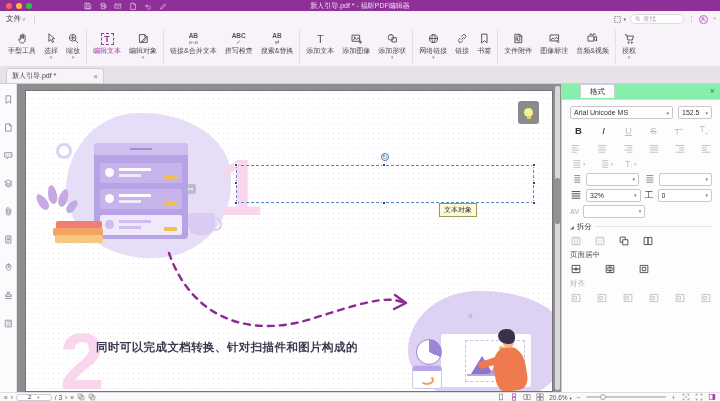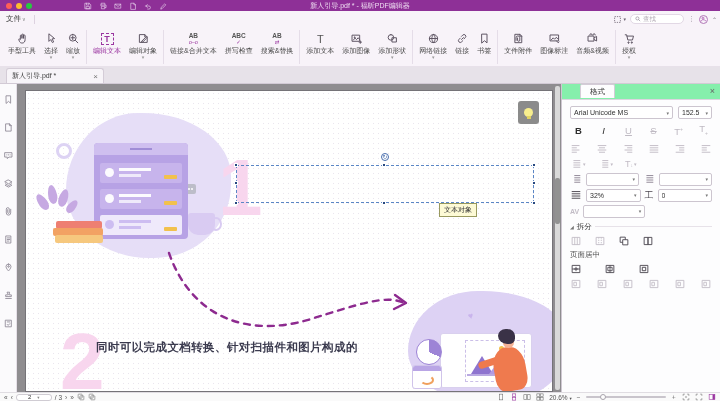--- a/index.html
+++ b/index.html
@@ -718,20 +718,21 @@
                 <path d="M4.5 5h5v4h-5z" fill="none" stroke="currentColor" stroke-width="1"></path>
               </svg>
             </span>
             <span>
               <svg class="rp-ico drk" viewBox="0 0 14 14">
                 <path d="M2.5 2.8h9v8.4h-9z" fill="none" stroke="currentColor" stroke-width="1.05"></path>
                 <path d="M5 5h4v4H5z" fill="none" stroke="currentColor" stroke-width="1.1"></path>
               </svg>
             </span>
           </div>
+          <div class="lbld">对齐</div>
           <div class="rp-row" style="justify-content:space-between">
             <span>
               <svg class="rp-ico dim" viewBox="0 0 14 14">
                 <path d="M2.5 2.8h9v8.4h-9z" fill="none" stroke="currentColor" stroke-width="1.05"></path>
                 <path d="M4.5 5h3v4h-3z" fill="none" stroke="currentColor" stroke-width="1"></path>
               </svg>
             </span>
             <span>
               <svg class="rp-ico dim" viewBox="0 0 14 14">
                 <path d="M2.5 2.8h9v8.4h-9z" fill="none" stroke="currentColor" stroke-width="1.05"></path>

